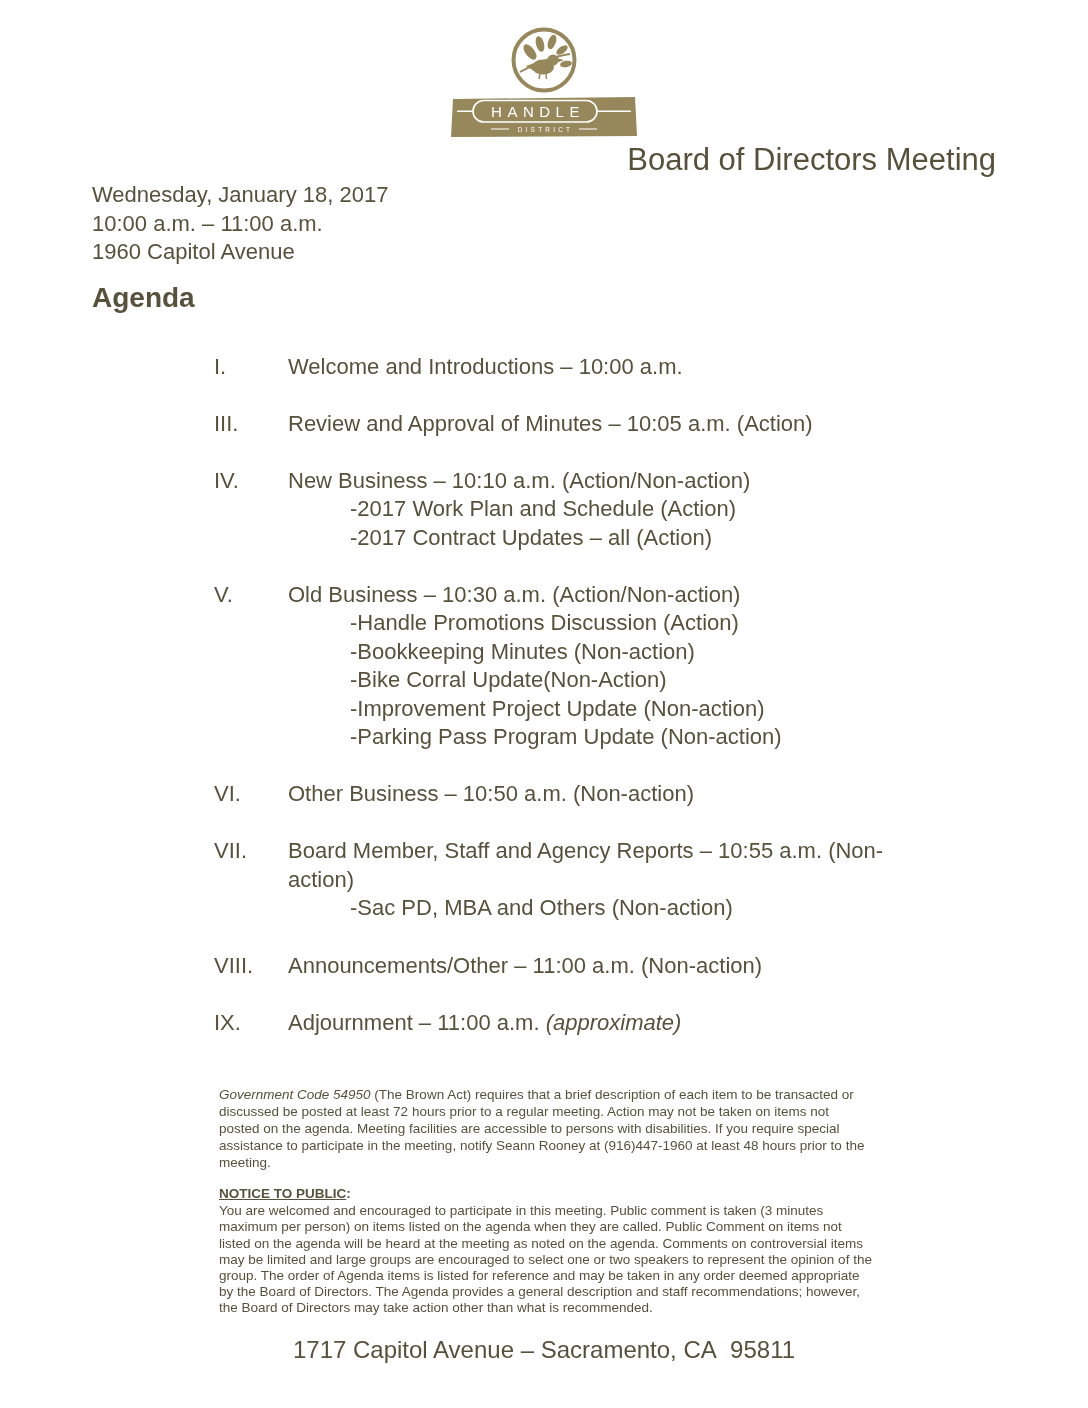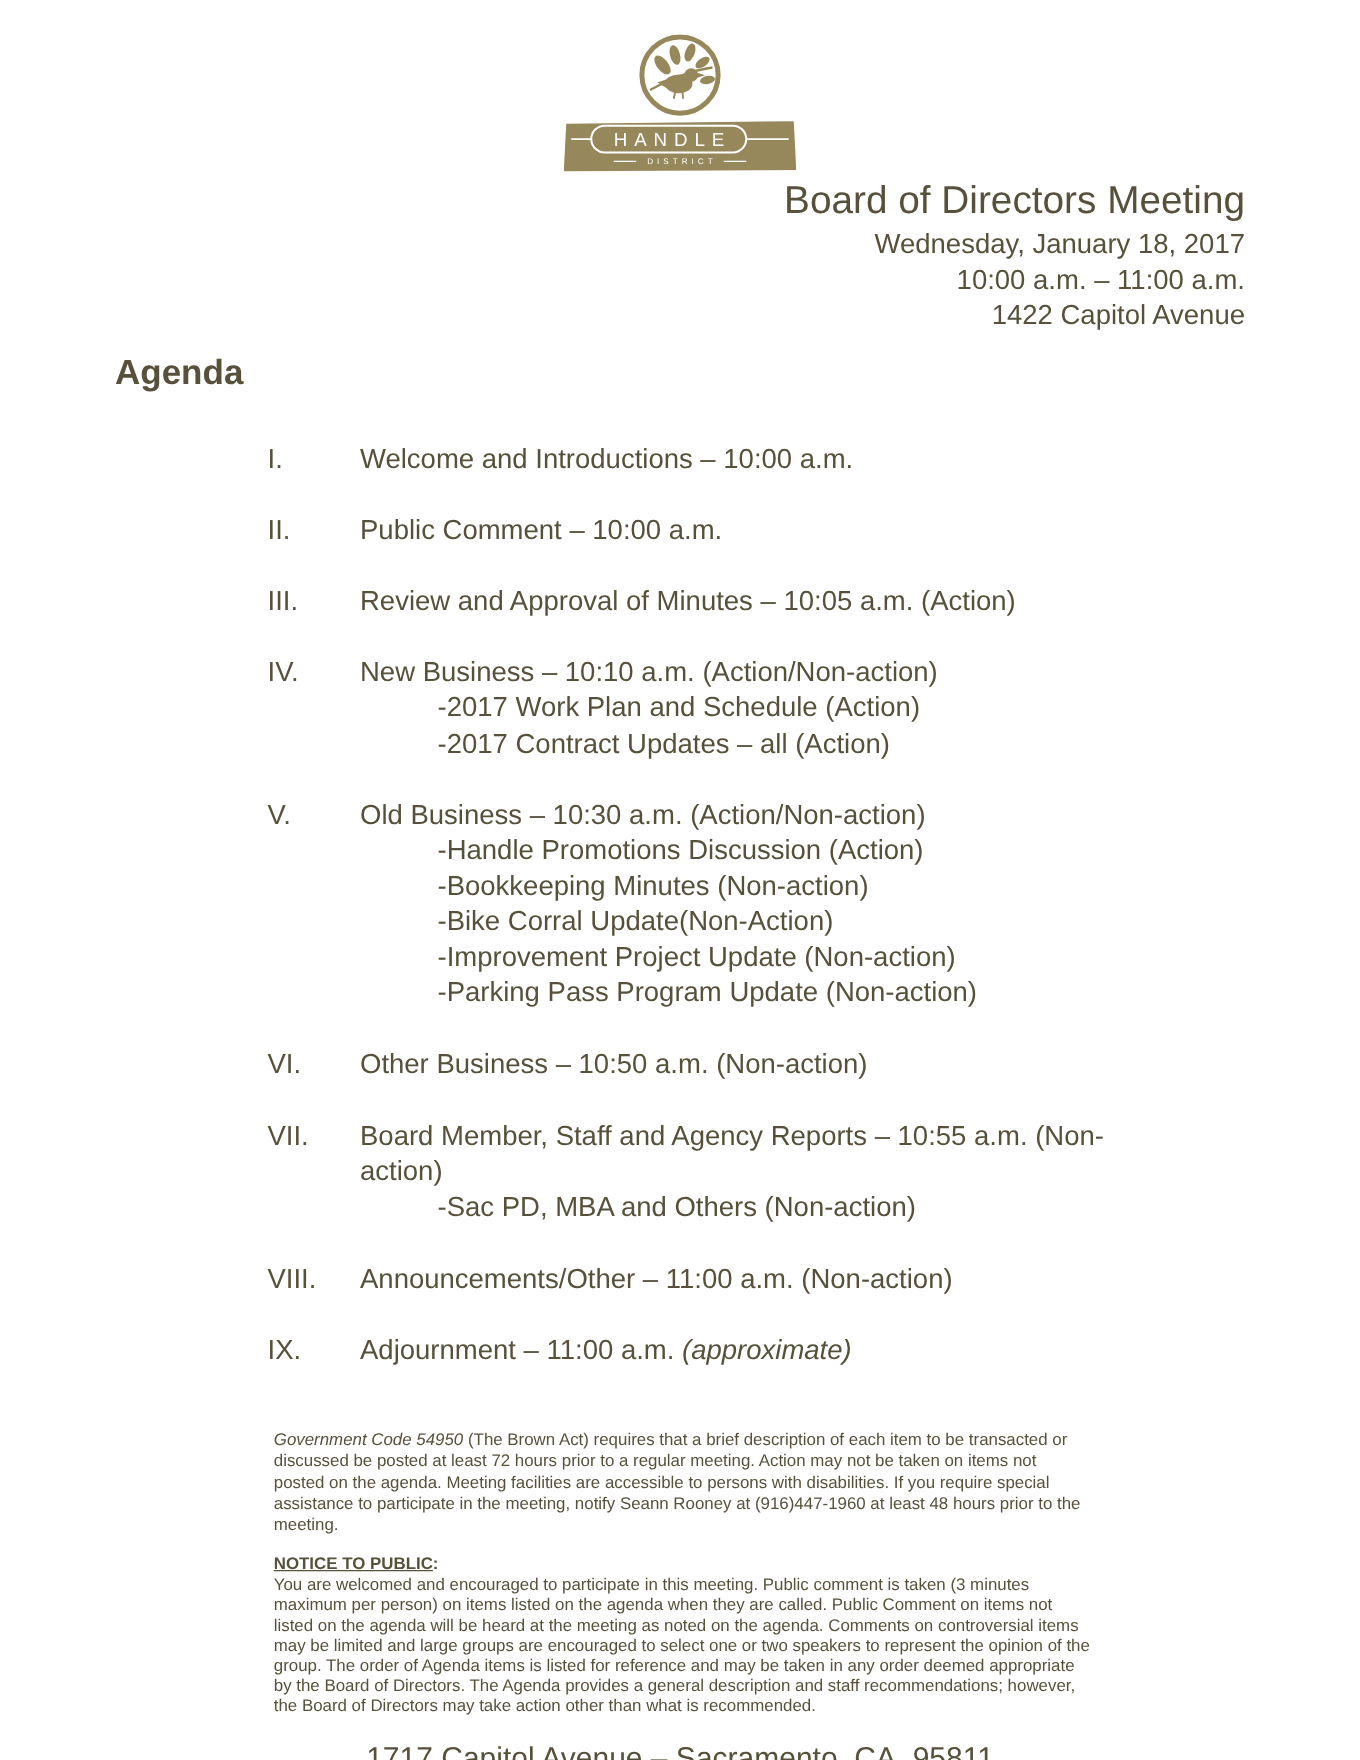--- a/index.html
+++ b/index.html
@@ -14,21 +14,21 @@
     margin:0 auto;
   }
   
   .logo-wrap{display:flex;flex-direction:column;align-items:center;padding-top:26px;color:var(--brand);}
   .logo-circle{width:68px;height:68px;display:block;}
   .logo-banner{width:186px;height:44px;margin-top:1px;display:block;}
   
   .title{
     text-align:right;font-size:31px;line-height:42px;font-weight:normal;margin:0;
   }
-  .header-line{text-align:right;font-size:22px;line-height:28.5px;}
+  .header-line{text-align:left;font-size:22px;line-height:28.5px;}
   
   .agenda-heading{
     font-size:28px;line-height:34px;font-weight:bold;
     margin-top:14px;margin-bottom:38px;
   }
   .agenda-list{padding-left:122px;padding-right:60px;font-size:22px;line-height:28.5px;}
   .agenda-item{display:flex;margin-bottom:28.6px;}
   .numeral{flex:0 0 74px;}
   .item-body{flex:1;}
   .sub-item{padding-left:62px;}
@@ -74,39 +74,33 @@
       <path d="M6,16.3 H22 M146,16.3 H180" stroke="#ffffff" stroke-width="1.4"></path>
       <text x="87" y="22" text-anchor="middle" fill="#ffffff" font-size="15" letter-spacing="5.5" font-family="Liberation Sans, sans-serif">HANDLE</text>
       <text x="94.5" y="36.5" text-anchor="middle" fill="#ffffff" font-size="6.5" letter-spacing="3.2" font-family="Liberation Sans, sans-serif">DISTRICT</text>
       <path d="M40,34 H58 M128,34 H146" stroke="#ffffff" stroke-width="1"></path>
     </svg>
   </div>
 
   <h1 class="title">Board of Directors Meeting</h1>
   <div class="header-line">Wednesday, January 18, 2017</div>
   <div class="header-line">10:00 a.m. – 11:00 a.m.</div>
-  <div class="header-line">1422 Capitol Avenue</div>
+  <div class="header-line">1960 Capitol Avenue</div>
 
   <div class="agenda-heading">Agenda</div>
 
   <div class="agenda-list">
 
     <div class="agenda-item">
       <span class="numeral">I.</span>
       <div class="item-body">
           <div>Welcome and Introductions – 10:00 a.m.</div>
         </div>
     </div>
 
-    <div class="agenda-item">
-      <span class="numeral">II.</span>
-      <div class="item-body">
-          <div>Public Comment – 10:00 a.m.</div>
-        </div>
-    </div>
 
     <div class="agenda-item">
       <span class="numeral">III.</span>
       <div class="item-body">
           <div>Review and Approval of Minutes – 10:05 a.m. (Action)</div>
         </div>
     </div>
 
     <div class="agenda-item">
       <span class="numeral">IV.</span>

